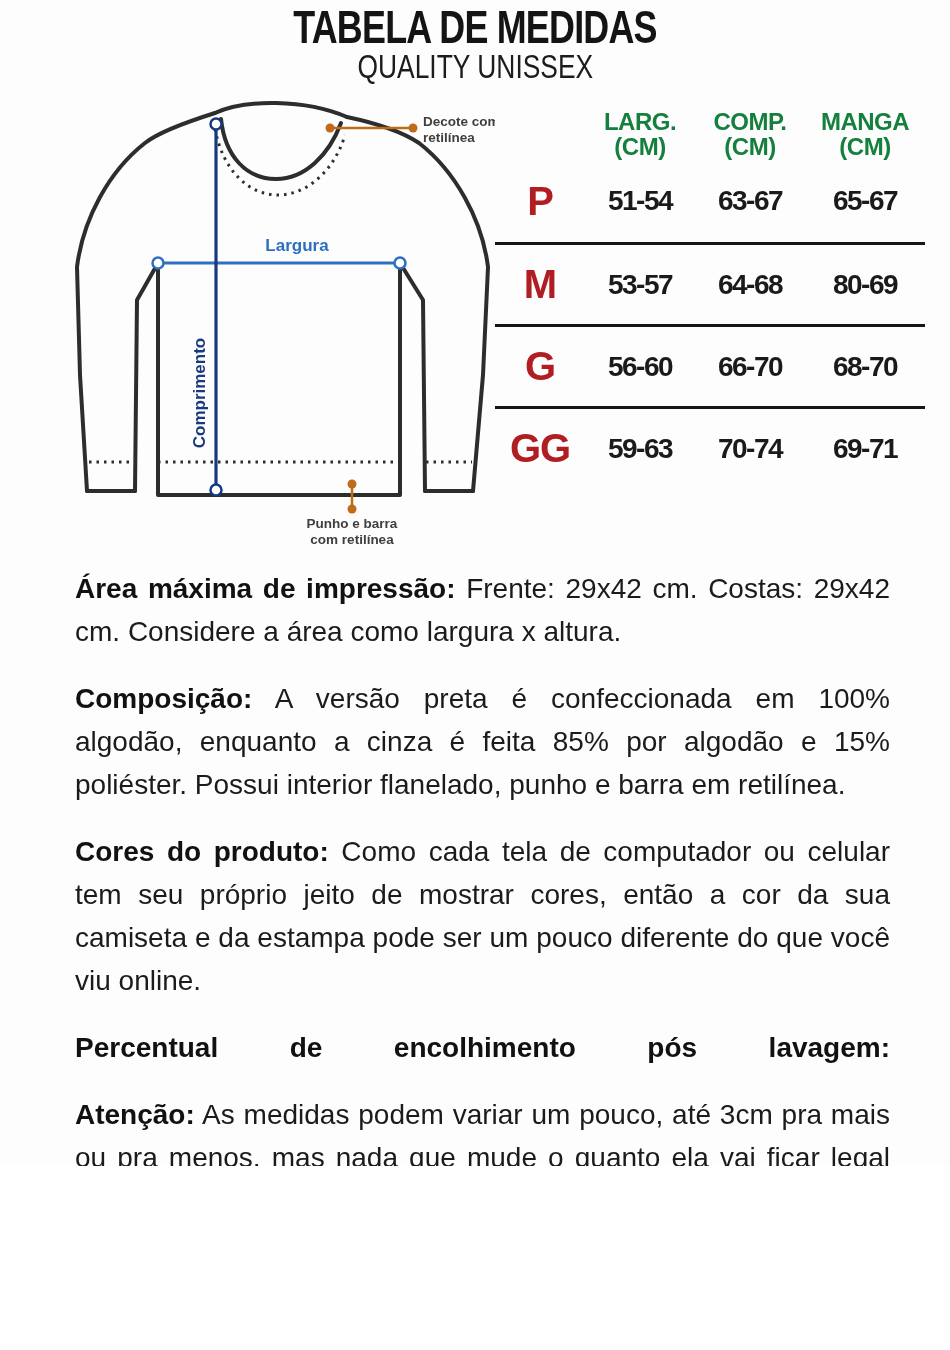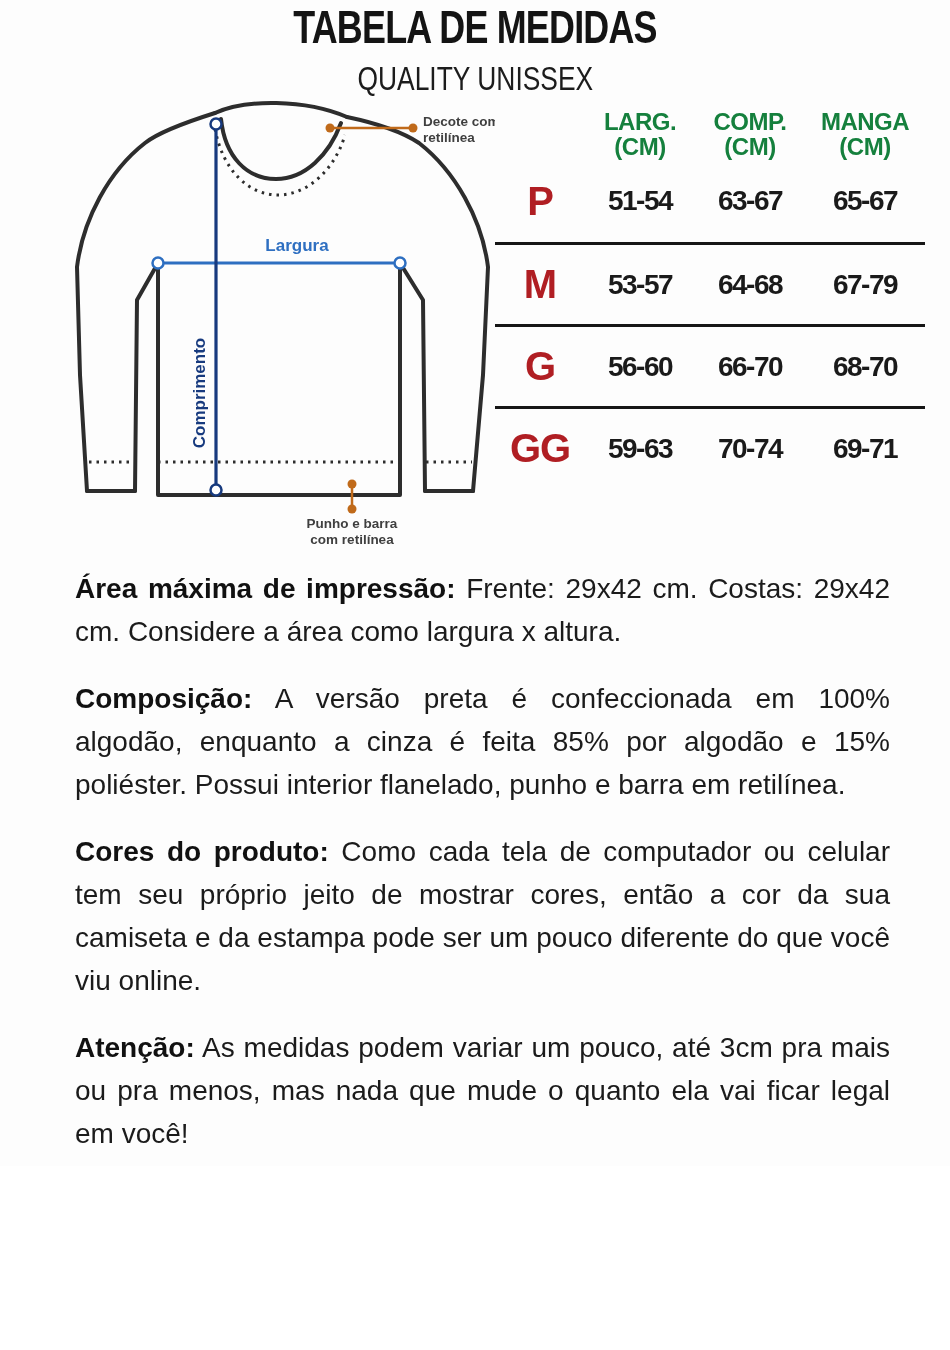--- a/index.html
+++ b/index.html
@@ -7,21 +7,21 @@
   body { font-family: "Liberation Sans", sans-serif; color: #1b1b1b; }
   .page { position: relative; width: 950px; height: 1166px; background: #fdfdfd; overflow: hidden; }
 
   
   .hdr { height: 95px; text-align: center; padding-top: 4px; }
   .hdr .title { margin: 0; line-height: 1.0; }
   .hdr .title .squish {
     display: inline-block; transform: scaleX(0.78); transform-origin: 50% 50%;
     font-size: 46px; font-weight: 700; letter-spacing: -1px; color: #141414;
   }
-  .hdr .subtitle { margin: 12px; line-height: 1.05; }
+  .hdr .subtitle { margin: 0; line-height: 1.05; }
   .hdr .subtitle .squish {
     display: inline-block; transform: scaleX(0.8); transform-origin: 50% 50%;
     font-size: 33px; font-weight: 400; letter-spacing: 0px; color: #1c1c1c;
   }
 
   
   .top { position: relative; height: 460px; }
   .diagram { position: absolute; left: 55px; top: 0; width: 440px; height: 462px; }
   .diagram text { font-family: "Liberation Sans", sans-serif; }
   .meas-label { font-size: 17px; font-weight: 700; }
@@ -127,38 +127,38 @@
       <div class="t-row">
         <div class="t-size">P</div>
         <div class="t-val">51-54</div>
         <div class="t-val">63-67</div>
         <div class="t-val">65-67</div>
       </div>
       <div class="t-row">
         <div class="t-size">M</div>
         <div class="t-val">53-57</div>
         <div class="t-val">64-68</div>
-        <div class="t-val">67-79</div>
+        <div class="t-val">80-69</div>
       </div>
       <div class="t-row">
         <div class="t-size">G</div>
         <div class="t-val">56-60</div>
         <div class="t-val">66-70</div>
         <div class="t-val">68-70</div>
       </div>
       <div class="t-row">
         <div class="t-size">GG</div>
         <div class="t-val">59-63</div>
         <div class="t-val">70-74</div>
         <div class="t-val">69-71</div>
       </div>
     </div>
   </div>
 
   <div class="info">
     <p><b>Área máxima de impressão:</b><span> Frente: 29x42 cm. Costas: 29x42 cm. Considere a área como largura x altura.</span></p>
     <p><b>Composição:</b><span> A versão preta é confeccionada em 100% algodão, enquanto a cinza é feita 85% por algodão e 15% poliéster. Possui interior flanelado, punho e barra em retilínea.</span></p>
     <p><b>Cores do produto:</b><span> Como cada tela de computador ou celular tem seu próprio jeito de mostrar cores, então a cor da sua camiseta e da estampa pode ser um pouco diferente do que você viu online.</span></p>
-    <p class="stretch"></p>
+    <p class="stretch"><b>Percentual de encolhimento pós lavagem:</b></p>
     <p><b>Atenção:</b><span> As medidas podem variar um pouco, até 3cm pra mais ou pra menos, mas nada que mude o quanto ela vai ficar legal em você!</span></p>
   </div>
 
 </div>
 
 </body></html>

